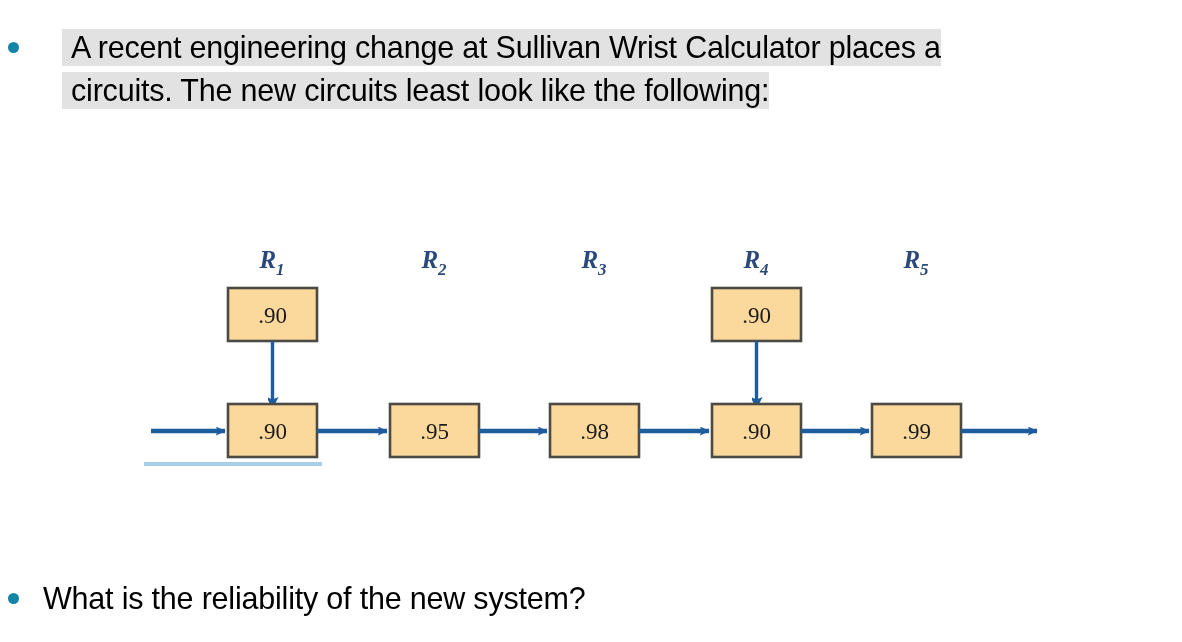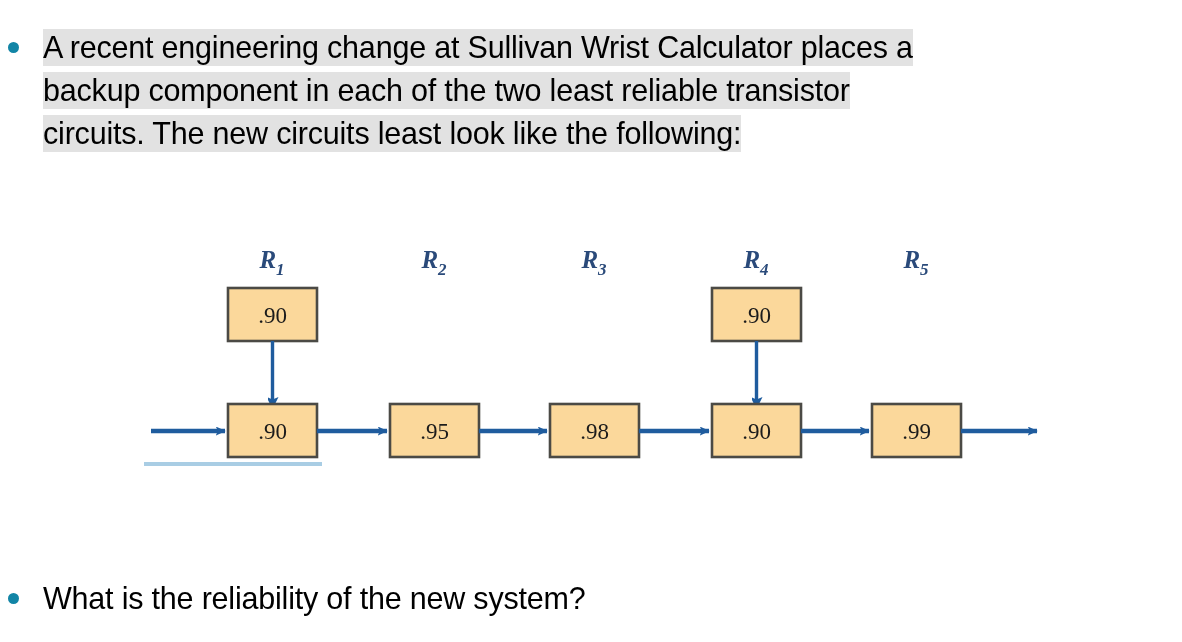--- a/index.html
+++ b/index.html
@@ -37,21 +37,22 @@
     color: #000000;
     letter-spacing: -0.2px;
   }
   .bullet-text .ln {
     display: block;
   }
   .bullet-text .hl {
     background: #e2e2e2;
     box-decoration-break: clone;
     -webkit-box-decoration-break: clone;
-    padding: 1px 0 2px 0;
+    padding: 1px 0 2px 9px;
+    margin-left: 19px;
   }
 
   #top-bullet  { left: 8px;  top: 26px;  width: 1160px; }
   #bottom-bullet { left: 8px; top: 577px; width: 1000px; }
 
   
   #diagram {
     position: absolute;
     left: 14px;
     top: 230px;
@@ -60,21 +61,20 @@
   }
   #diagram svg { display: block; }
 </style>
 </head>
 <body>
 
 <div class="bullet-block" id="top-bullet">
   <div class="bullet-dot"></div>
   <div class="bullet-text">
     <span class="ln"><span class="hl">A recent engineering change at Sullivan Wrist Calculator places a</span></span>
-    <span class="ln"><span class="hl">backup component in each of the two least reliable transistor</span></span>
     <span class="ln"><span class="hl">circuits. The new circuits least look like the following:</span></span>
   </div>
 </div>
 
 <div id="diagram">
   <svg width="1182" height="260" viewBox="0 0 1182 260" xmlns="http://www.w3.org/2000/svg">
     <defs>
       <marker id="ah" markerWidth="10" markerHeight="9" refX="9.2" refY="4.5" orient="auto" markerUnits="userSpaceOnUse">
         <path d="M0,0 L10,4.5 L0,9 L2.1,4.5 Z" fill="#1f5c9e"></path>
       </marker>

